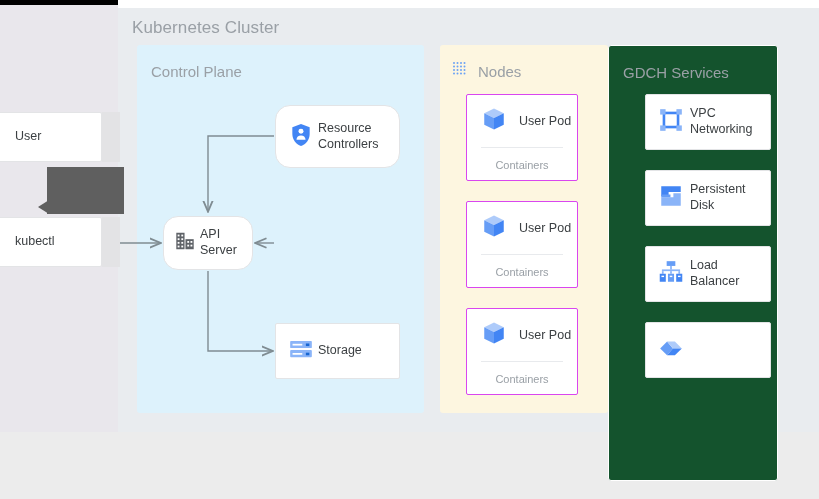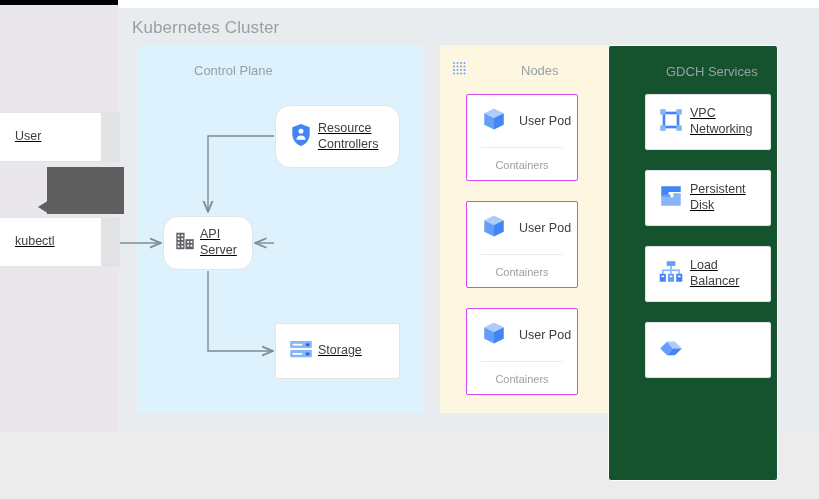--- a/index.html
+++ b/index.html
@@ -22,33 +22,33 @@
 
   
   .cluster-label {
     position:absolute; left:132px; top:18px;
     font-size:17px; color:#9aa0a6; letter-spacing:.1px;
   }
 
   
   .panel { position:absolute; border-radius:3px; }
   .panel-title {
-    position:absolute; font-size:13px; color:#9aa0a6;margin-left:43px;
+    position:absolute; font-size:15px; color:#9aa0a6;
   }
 
   #panel-control { left:137px; top:45px; width:287px; height:368px; background:#ddf2fc; }
   #panel-nodes   { left:440px; top:45px; width:168px; height:368px; background:#fdf6e0; }
   #panel-gdch    { left:608px; top:45px; width:170px; height:436px; background:#14532d; border:1.5px solid #ffffff; box-sizing:border-box; }
 
   
   .card {
     position:absolute; background:#ffffff;
     border:1px solid #e3e4e6; box-sizing:border-box;
     border-radius:2px;
-    display:flex; align-items:center;text-decoration:underline;
+    display:flex; align-items:center;
   }
   .card-label {
     font-size:12.5px; color:#3c4043; line-height:1.25; white-space:pre-line;
   }
 
   
   #card-user    { left:-38px; top:112px; width:140px; height:50px; padding-left:52px; }
   #card-kubectl { left:-38px; top:217px; width:140px; height:50px; padding-left:52px; }
   .actor-shade { position:absolute; width:18px; background:#e3e3e5; }
   #shade-user    { left:102px; top:112px; height:50px; }

